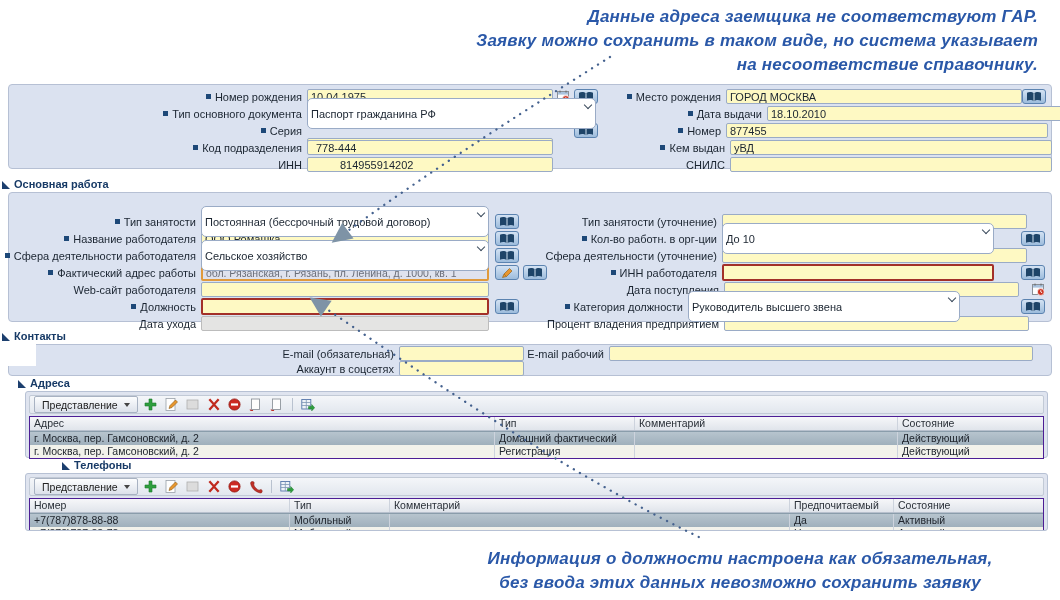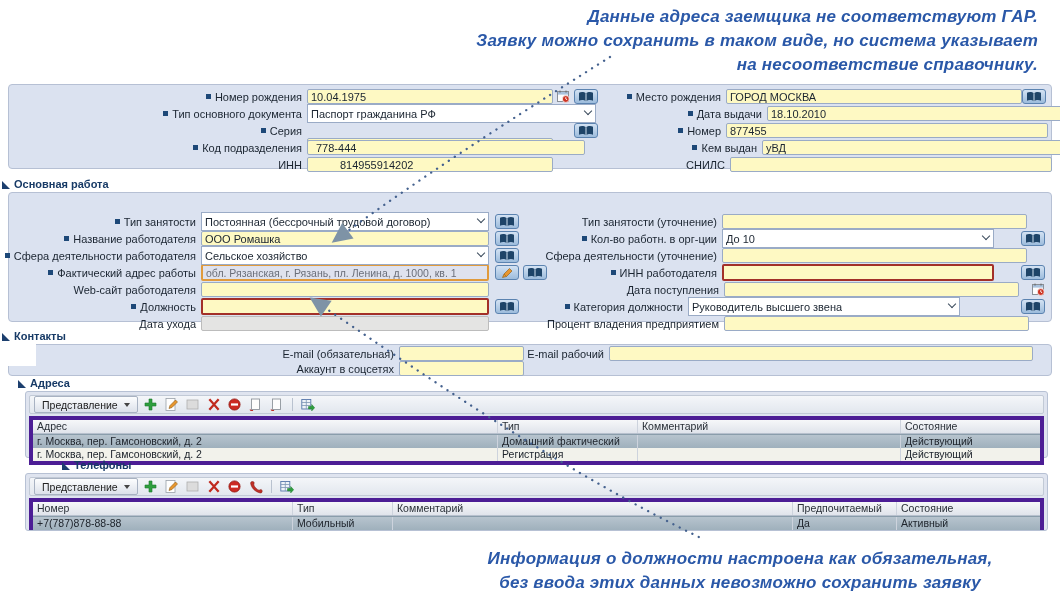--- a/index.html
+++ b/index.html
@@ -22,21 +22,21 @@
   .frow{display:flex;align-items:center;height:17px;}
   .crow{display:flex;align-items:center;height:15px;}
   .lbl{display:flex;justify-content:flex-end;align-items:center;gap:4px;
        font-size:11px;color:#1a2430;padding-right:5px;white-space:nowrap;box-sizing:border-box;flex:none;}
   .req{width:5px;height:5px;background:#1d4878;flex:none;}
   .fld{height:15px;border:1px solid #9aabc6;border-radius:2px;background:#fef9c3;
        font-family:"Liberation Sans",sans-serif;font-size:11px;color:#1a2430;
        padding:0 3px;box-sizing:border-box;flex:none;outline:none;}
   .fld.red{border:2px solid #a33028;height:17px;}
   .fld.dis{background:#e4e4e3;border:1px solid #bcbcbc;}
-  .sel{position:relative;height:19px;border:1px solid #9aabc6;border-radius:0;background:#fff;
+  .sel{position:relative;height:31px;border:1px solid #9aabc6;border-radius:5px;background:#fff;
        display:flex;align-items:center;box-sizing:border-box;padding:0 16px 0 3px;flex:none;cursor:default;}
   .sel-txt{font-size:11px;color:#1a2430;white-space:nowrap;overflow:hidden;}
   .chev{position:absolute;right:4px;top:3px;width:5px;height:5px;
         border-right:1.6px solid #3a4a5c;border-bottom:1.6px solid #3a4a5c;transform:rotate(45deg);}
   .addrfld{height:17px;border:2px solid #e09a3c;border-radius:2px;background:#dfe2ee;
        font-size:10.5px;color:#6b6f7a;padding:0 3px;box-sizing:border-box;flex:none;
        white-space:nowrap;overflow:hidden;display:flex;align-items:center;}
   .ib{width:24px;height:15px;border:1px solid #5b83b0;border-radius:3px;flex:none;
       background:linear-gradient(#d3e2f3,#9dbcdc);display:flex;align-items:center;justify-content:center;
       box-sizing:border-box;cursor:pointer;}
@@ -53,21 +53,21 @@
          box-sizing:border-box;padding:3px;z-index:2;}
   .toolbar{height:19px;display:flex;align-items:center;gap:5px;padding:0 4px;margin-bottom:2px;
            background:linear-gradient(#f4f6f9,#e2e7ee);border:1px solid #c2cad6;border-radius:2px;box-sizing:border-box;}
   .view-btn{height:15px;padding:0 7px;border:1px solid #a8b2c2;border-radius:2px;
             background:linear-gradient(#fcfdfe,#dce1ea);font-size:10.5px;color:#222;
             display:flex;gap:6px;align-items:center;cursor:pointer;}
   .caret{width:0;height:0;border-left:3.5px solid transparent;border-right:3.5px solid transparent;
          border-top:4px solid #444;}
   .tbtn{width:16px;height:15px;display:flex;align-items:center;justify-content:center;cursor:pointer;flex:none;}
   .tsep{width:1px;height:13px;background:#b9c2cf;margin:0 2px;flex:none;}
-  .tbl{border:4px solid #4c1d95;background:#f0abfc;}
+  .tbl{border:1px solid #4c1d95;background:#f0abfc;}
   .trow{display:flex;align-items:center;height:13px;font-size:10.5px;color:#20262e;}
   .thead{background:linear-gradient(#f6f7f9,#e0e4eb);border-bottom:1px solid #b7c0cd;color:#2a3038;}
   .tcell{padding:0 4px;border-right:1px solid #cdd3dd;box-sizing:border-box;
          overflow:hidden;white-space:nowrap;height:13px;line-height:13px;flex:none;}
   .tcell:last-child{border-right:none;}
   .rsel{background:linear-gradient(#b7c4ce,#9fb0bc);border-top:1px solid #8a9dab;}
   .ralt{background:#f2f2eb;}
   .white-patch{position:absolute;left:0;top:344px;width:36px;height:22px;background:#fff;z-index:4;}
   .clip{overflow:hidden;}
 </style>
@@ -194,21 +194,21 @@
           <span class="req"></span>
           <span>Номер</span>
         </div>
       <input class="fld" style="width: 322px;" value="877455">
     </div>
     <div class="frow">
       <div class="lbl" style="width:292px">
           <span class="req"></span>
           <span>Код подразделения</span>
         </div>
-      <input class="fld" style="width: 278px; padding-left: 8px;" value="778-444">
+      <input class="fld" style="width: 246px; padding-left: 8px;" value="778-444">
       <div class="lbl" style="width:177px">
           <span class="req"></span>
           <span>Кем выдан</span>
         </div>
       <input class="fld" style="width: 322px;" value="уВД">
     </div>
     <div class="frow">
       <div class="lbl" style="width:292px">
           <span>ИНН</span>
         </div>

